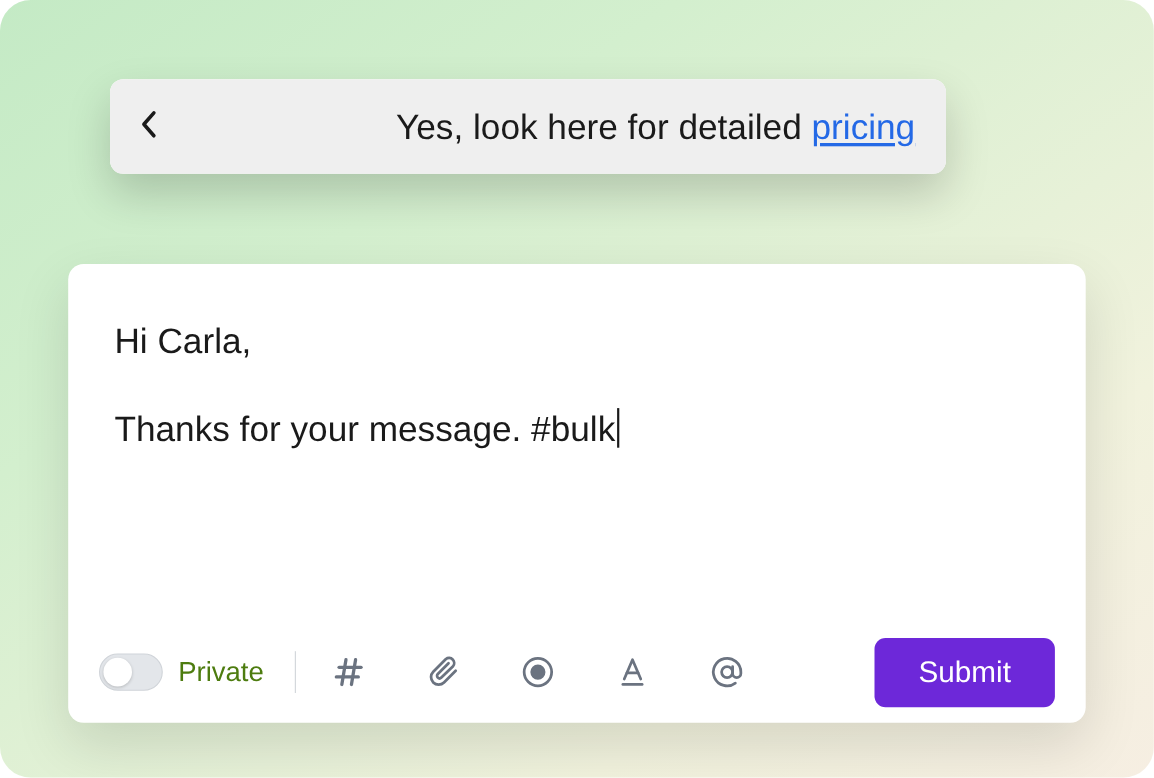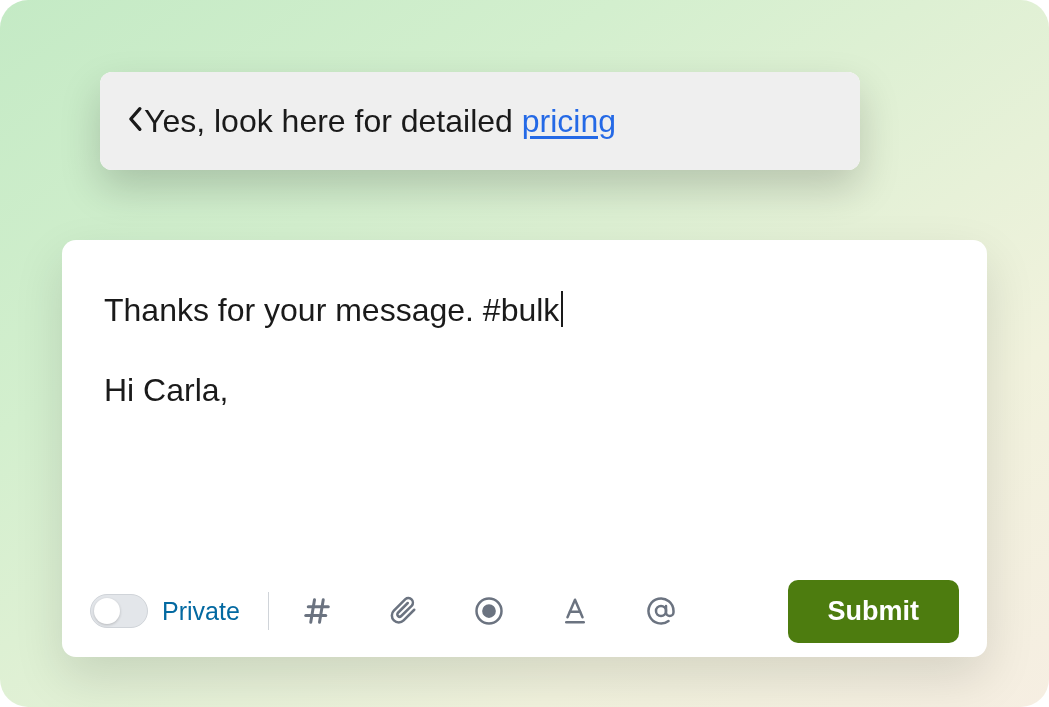--- a/index.html
+++ b/index.html
@@ -73,21 +73,21 @@
       left: 3px;
       top: 3px;
       width: 26px;
       height: 26px;
       background: #fff;
       border-radius: 50%;
       box-shadow: 0 1px 3px rgba(0,0,0,0.2);
     }
     .toggle-label {
       font-size: 25px;
-      color: #0369a1;
+      color: #4d7c0f;
     }
     .vdiv {
       width: 1px;
       height: 38px;
       background: #d0d4d9;
       margin: 0 14px 0 18px;
     }
     .icon-btn {
       width: 48px;
       height: 48px;
@@ -95,69 +95,70 @@
       align-items: center;
       justify-content: center;
       color: #6b7380;
       cursor: pointer;
       border-radius: 8px;
     }
     .icon-btn svg { width: 30px; height: 30px; }
     .icon-gap { width: 18px; }
     .spacer { flex: 1; }
     .submit-btn {
-      background: #4d7c0f;
+      background: #6d28d9;
       color: #fff;
       font-size: 27px;
-      font-weight: 700;
+      font-weight: 400;
       border: none;
       padding: 16px 40px;
       border-radius: 10px;
       cursor: pointer;
     }
     
     .suggestions {
       position: absolute;
       left: 100px;
       top: 72px;
       width: 760px;
       background: #fff;
       border-radius: 12px;
       overflow: hidden;
       box-shadow: 0 18px 40px rgba(0,0,0,0.18);
     }
     .suggestion {
       display: flex;
       align-items: center;
-      height: 98px;
+      height: 86px;
       padding: 0 28px;
       cursor: pointer;
       font-size: 32px;
       color: #1a1a1a;
+      justify-content: space-between;
     }
     .suggestion.highlight { background: #efefef; }
     .suggestion .chev { color: #1a1a1a; flex-shrink: 0; }
     .suggestion .chev svg { width: 16px; height: 26px; }
     .suggestion .link {
       color: #2469e6;
       text-decoration: underline;
       text-underline-offset: 4px;
     }
   </style>
 </head>
 <body>
 
 <div class="stage">
 
   <div class="composer">
     <div class="message-area">
+      <p>Hi Carla,</p>
       <p>
         <span>Thanks for your message. </span><span>#bulk</span><span class="cursor"></span>
       </p>
-      <p>Hi Carla,</p>
     </div>
 
     <div class="toolbar">
       <div class="toggle-wrap">
         <div class="toggle">
           <div class="knob"></div>
         </div>
         <span class="toggle-label">Private</span>
       </div>
       <div class="vdiv"></div>

